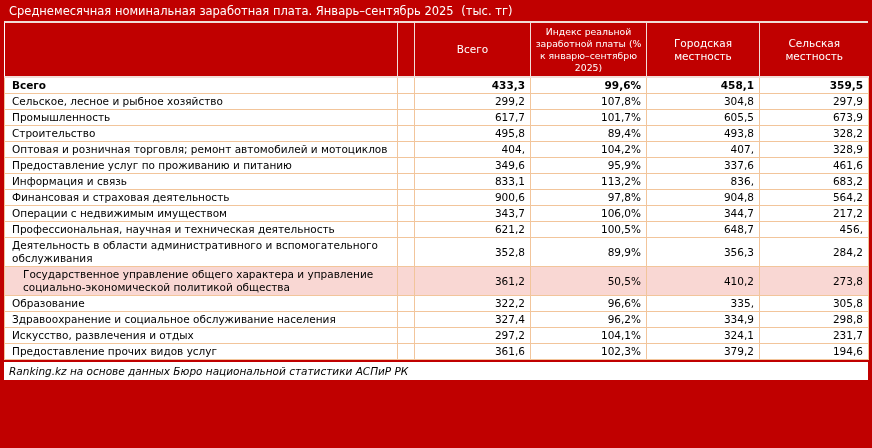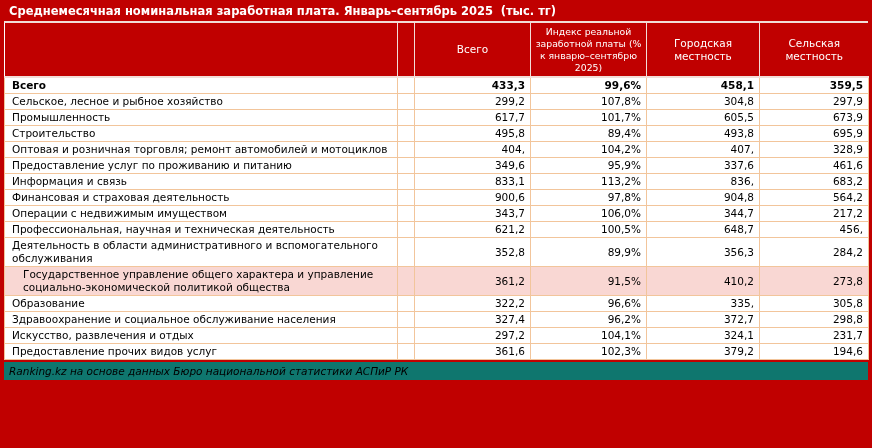--- a/index.html
+++ b/index.html
@@ -19,22 +19,22 @@
   .titlebar {
     height: 23px;
     line-height: 22px;
     color: #ffffff;
     font-size: 11.5px;
     padding-left: 5px;
     border-bottom: 2px solid #f2ddd8;
     white-space: nowrap;
     flex: 0 0 auto;
   }
-  .titlebar .t-main { font-weight: bold; text-align: center; }
-  .titlebar .t-unit { font-weight: bold; margin-left: 4px; text-align: center; }
+  .titlebar .t-main { font-weight: normal; text-align: center; }
+  .titlebar .t-unit { font-weight: normal; margin-left: 4px; text-align: center; }
 
   table.wagetable {
     border-collapse: collapse;
     table-layout: fixed;
     width: 864px;
     background: #ffffff;
     flex: 0 0 auto;
   }
 
   
@@ -68,21 +68,21 @@
     overflow: hidden;
   }
   tbody tr:first-child td { border-top: 2px solid #f2ddd8; }
   tbody td.lbl { text-align: left; padding-left: 7px; }
   tbody td.lbl.indent { padding-left: 18px; }
   tbody td.num { text-align: right; }
   tbody tr.bold td { font-weight: bold; }
   tbody tr.pink td { background: #f9d7d3; }
 
   .footerbar {
-    background: #0f766e;
+    background: #ffffff;
     border-top: 2px solid #C00000;
     font-size: 10.5px;
     font-style: italic;
     color: #000000;
     line-height: 18px;
     height: 20px;
     padding-left: 5px;
     flex: 0 0 auto;
   }
   .red-bottom { flex: 1 1 auto; background: #C00000; min-height: 4px; }
@@ -140,21 +140,21 @@
           <td class="num">101,7%</td>
           <td class="num">605,5</td>
           <td class="num">673,9</td>
         </tr>
         <tr>
           <td class="lbl">Строительство</td>
           <td class="num spacer"></td>
           <td class="num">495,8</td>
           <td class="num">89,4%</td>
           <td class="num">493,8</td>
-          <td class="num">695,9</td>
+          <td class="num">328,2</td>
         </tr>
         <tr>
           <td class="lbl">Оптовая и розничная торговля; ремонт автомобилей и мотоциклов</td>
           <td class="num spacer"></td>
           <td class="num">404,</td>
           <td class="num">104,2%</td>
           <td class="num">407,</td>
           <td class="num">328,9</td>
         </tr>
         <tr>
@@ -202,38 +202,38 @@
           <td class="num spacer"></td>
           <td class="num">352,8</td>
           <td class="num">89,9%</td>
           <td class="num">356,3</td>
           <td class="num">284,2</td>
         </tr>
         <tr class="pink">
           <td class="lbl indent">Государственное управление общего характера и управление социально-экономической политикой общества</td>
           <td class="num spacer"></td>
           <td class="num">361,2</td>
-          <td class="num">91,5%</td>
+          <td class="num">50,5%</td>
           <td class="num">410,2</td>
           <td class="num">273,8</td>
         </tr>
         <tr>
           <td class="lbl">Образование</td>
           <td class="num spacer"></td>
           <td class="num">322,2</td>
           <td class="num">96,6%</td>
           <td class="num">335,</td>
           <td class="num">305,8</td>
         </tr>
         <tr>
           <td class="lbl">Здравоохранение и социальное обслуживание населения</td>
           <td class="num spacer"></td>
           <td class="num">327,4</td>
           <td class="num">96,2%</td>
-          <td class="num">372,7</td>
+          <td class="num">334,9</td>
           <td class="num">298,8</td>
         </tr>
         <tr>
           <td class="lbl">Искусство, развлечения и отдых</td>
           <td class="num spacer"></td>
           <td class="num">297,2</td>
           <td class="num">104,1%</td>
           <td class="num">324,1</td>
           <td class="num">231,7</td>
         </tr>

